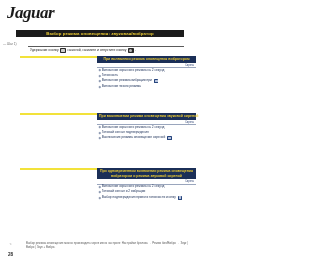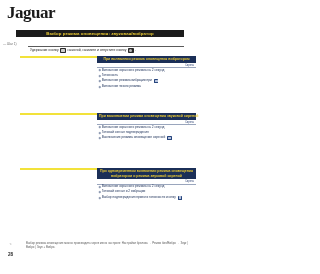--- a/index.html
+++ b/index.html
@@ -20,20 +20,21 @@
   .logo-wrap {
     position: absolute;
     left: 7px;
     top: 3px;
     width: 60px;
     height: 22px;
   }
   .logo-text {
     font-family: "Liberation Serif", serif;
     font-weight: bold;
+    font-style: italic;
     font-size: 17px;
     letter-spacing: -0.5px;
     color: #1a1a1a;
     line-height: 20px;
   }
 
   
   .title-band {
     position: absolute;
     left: 16px;

